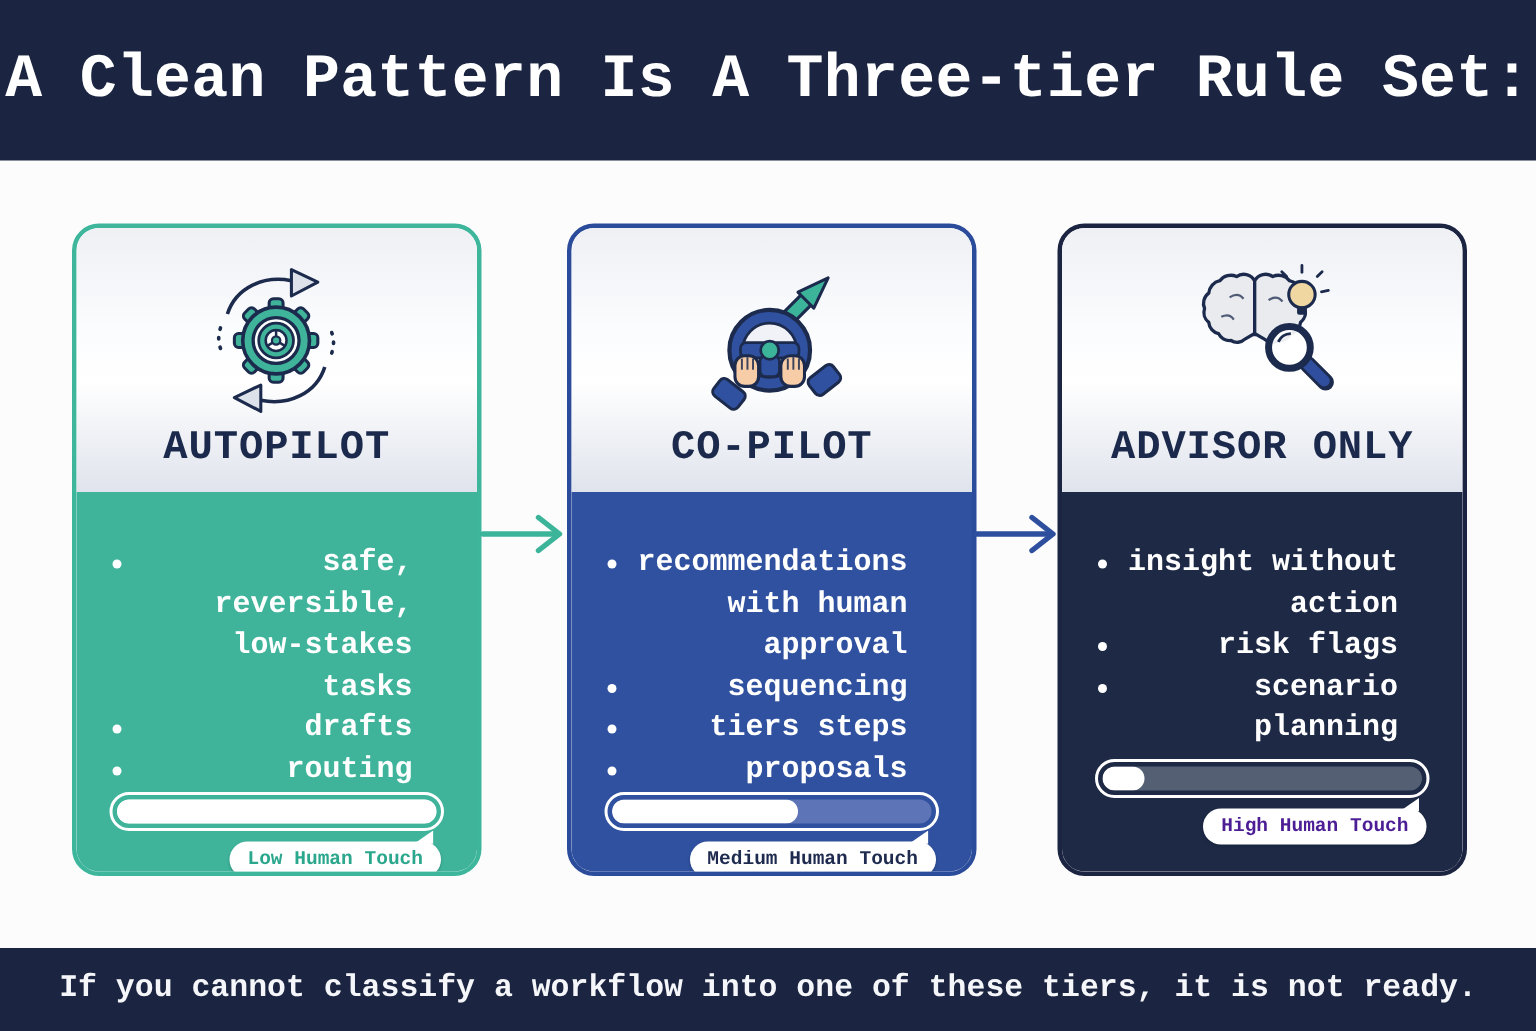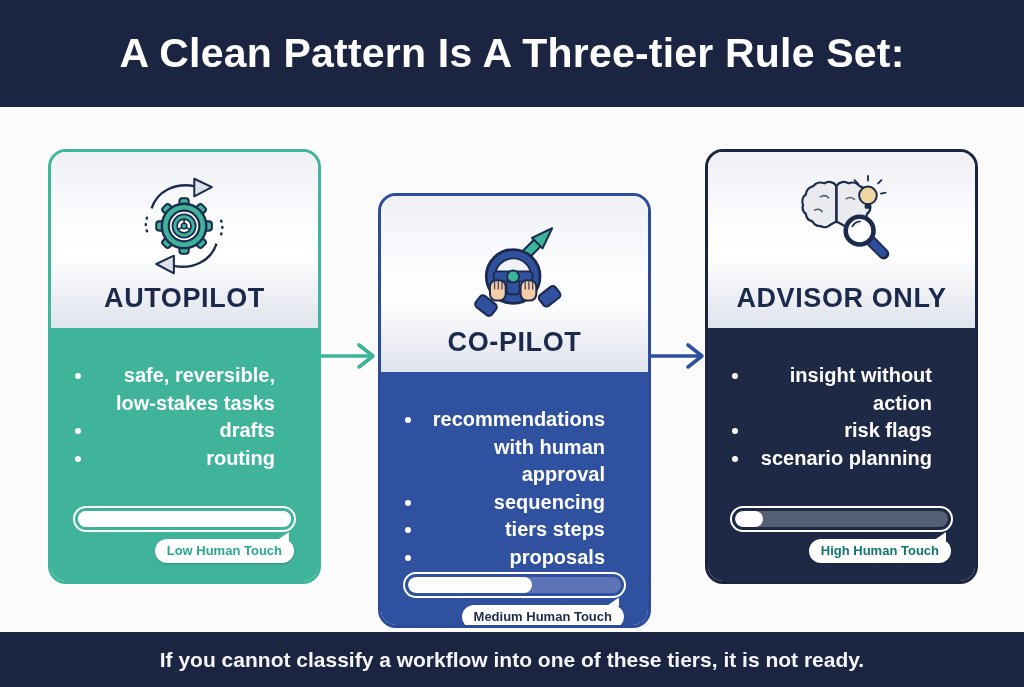--- a/index.html
+++ b/index.html
@@ -1,19 +1,19 @@
 <!DOCTYPE html>
 <html><head>
 <meta charset="utf-8">
 <style>
   * { margin:0; padding:0; box-sizing:border-box; }
   html,body { background:#ffffff; }
   .stage {
     position:relative; width:1024px; height:687px; overflow:hidden;
-    background:#fcfcfd; font-family:Liberation Sans, sans-serif;
+    background:#fcfcfd; font-family:Liberation Mono, monospace;
   }
   
   .banner-top {
     position:absolute; left:0; top:0; width:1024px; height:107px;
     background:#1b2440; display:flex; align-items:center; justify-content:center;
   }
   .banner-top h1 {
     color:#ffffff; font-size:41px; font-weight:700; letter-spacing:0.2px;
   }
   .banner-bottom {
@@ -22,21 +22,21 @@
   }
   .banner-bottom p { color:#f5f6f9; font-size:21px; font-weight:700; }
 
   
   .card {
     position:absolute; top:149px; width:273px; height:435px;
     border:3px solid #ec4899; border-radius:18px; overflow:hidden;
     display:flex; flex-direction:column; background:#fff;
   }
   .card--1 { left:48px; }
-  .card--2 { left:378px;margin-top:44px; }
+  .card--2 { left:378px; }
   .card--3 { left:705px; }
   .card-head {
     height:176px; flex:0 0 auto;
     background:linear-gradient(180deg,#eef0f4 0%,#fbfcfe 38%,#ffffff 58%,#dfe3ec 100%);
     display:flex; flex-direction:column; align-items:center; justify-content:flex-end;
     padding-bottom:14px;
   }
   .card-icon { height:106px; display:flex; align-items:center; justify-content:center; }
   .card-title {
     font-size:27px; font-weight:700; letter-spacing:0.6px; color:#1b2a4c;
@@ -254,21 +254,21 @@
         <li>risk flags</li>
         <li>scenario planning</li>
       </ul>
       <div class="meter-group">
         <div class="meter">
           <div class="meter-track" style="background: rgb(85, 95, 116);">
             <div class="meter-fill" style="width: 13%;"></div>
           </div>
         </div>
         <div class="badge-row">
-          <div class="badge" style="color: #0f766e;">
+          <div class="badge" style="color: #4c1d95;">
             <span>High Human Touch</span>
             <span class="badge-tail"></span>
           </div>
         </div>
       </div>
     </div>
   </section>
 
   <footer class="banner-bottom">
     <p>If you cannot classify a workflow into one of these tiers, it is not ready.</p>

